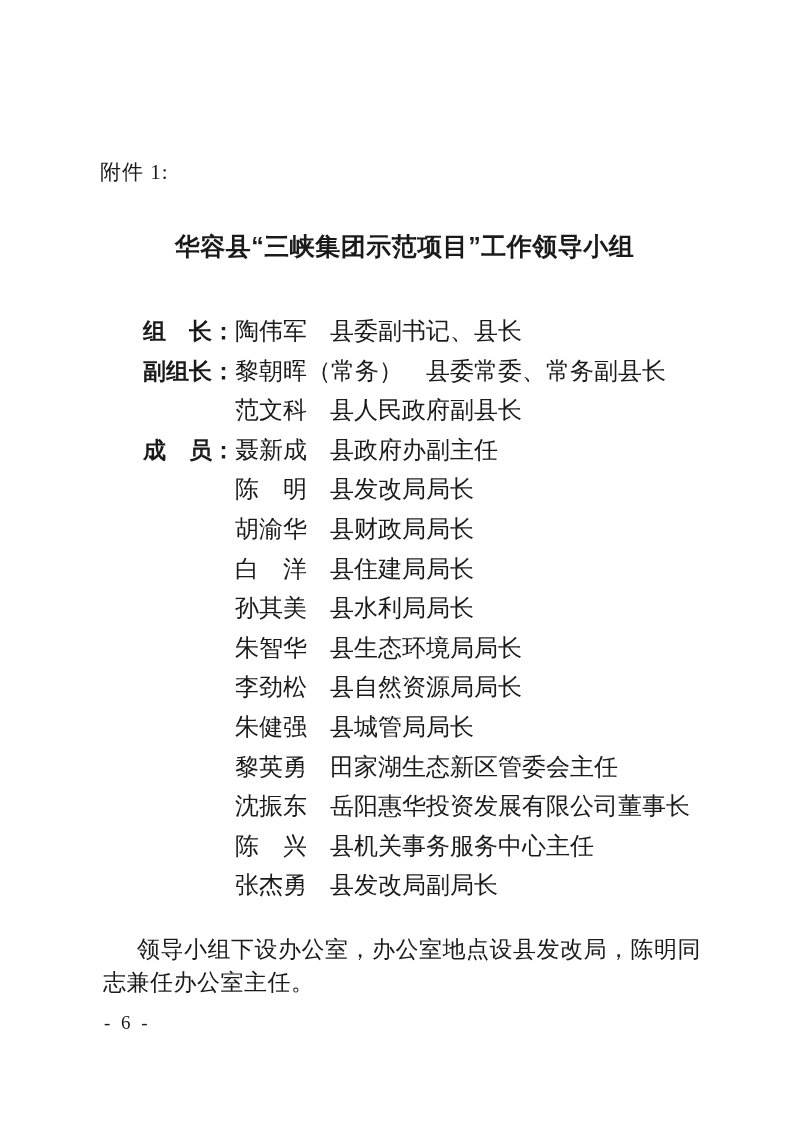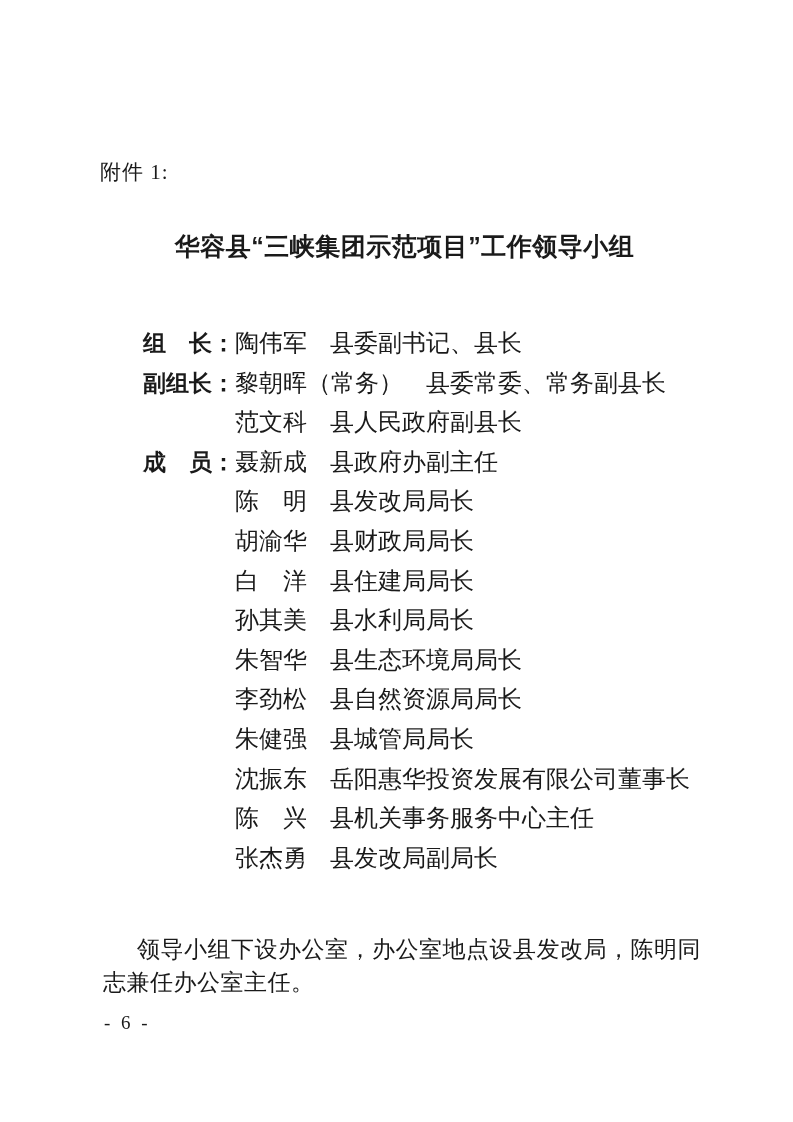--- a/index.html
+++ b/index.html
@@ -28,21 +28,21 @@
     width: 100%;
     text-align: center;
     font-family: "Liberation Sans", "DejaVu Sans", sans-serif;
     font-weight: 700;
     font-size: 25px;
     letter-spacing: 0.5px;
   }
   .roster {
     position: absolute;
     left: 143px;
-    top: 330px;
+    top: 318px;
     right: 70px;
   }
   .roster-row {
     display: flex;
     align-items: flex-start;
     height: 39.6px;
     font-size: 24px;
     line-height: 27px;
     white-space: pre;
   }
@@ -137,20 +137,25 @@
     <span class="member-name">李劲松</span>
     <span class="member-title">县自然资源局局长</span>
   </div>
       <div class="roster-row">
     <span class="role-label"></span>
     <span class="member-name">朱健强</span>
     <span class="member-title">县城管局局长</span>
   </div>
       <div class="roster-row">
     <span class="role-label"></span>
+    <span class="member-name">黎英勇</span>
+    <span class="member-title">田家湖生态新区管委会主任</span>
+  </div>
+      <div class="roster-row">
+    <span class="role-label"></span>
     <span class="member-name">沈振东</span>
     <span class="member-title">岳阳惠华投资发展有限公司董事长</span>
   </div>
       <div class="roster-row">
     <span class="role-label"></span>
     <span class="member-name">陈　兴</span>
     <span class="member-title">县机关事务服务中心主任</span>
   </div>
       <div class="roster-row">
     <span class="role-label"></span>

